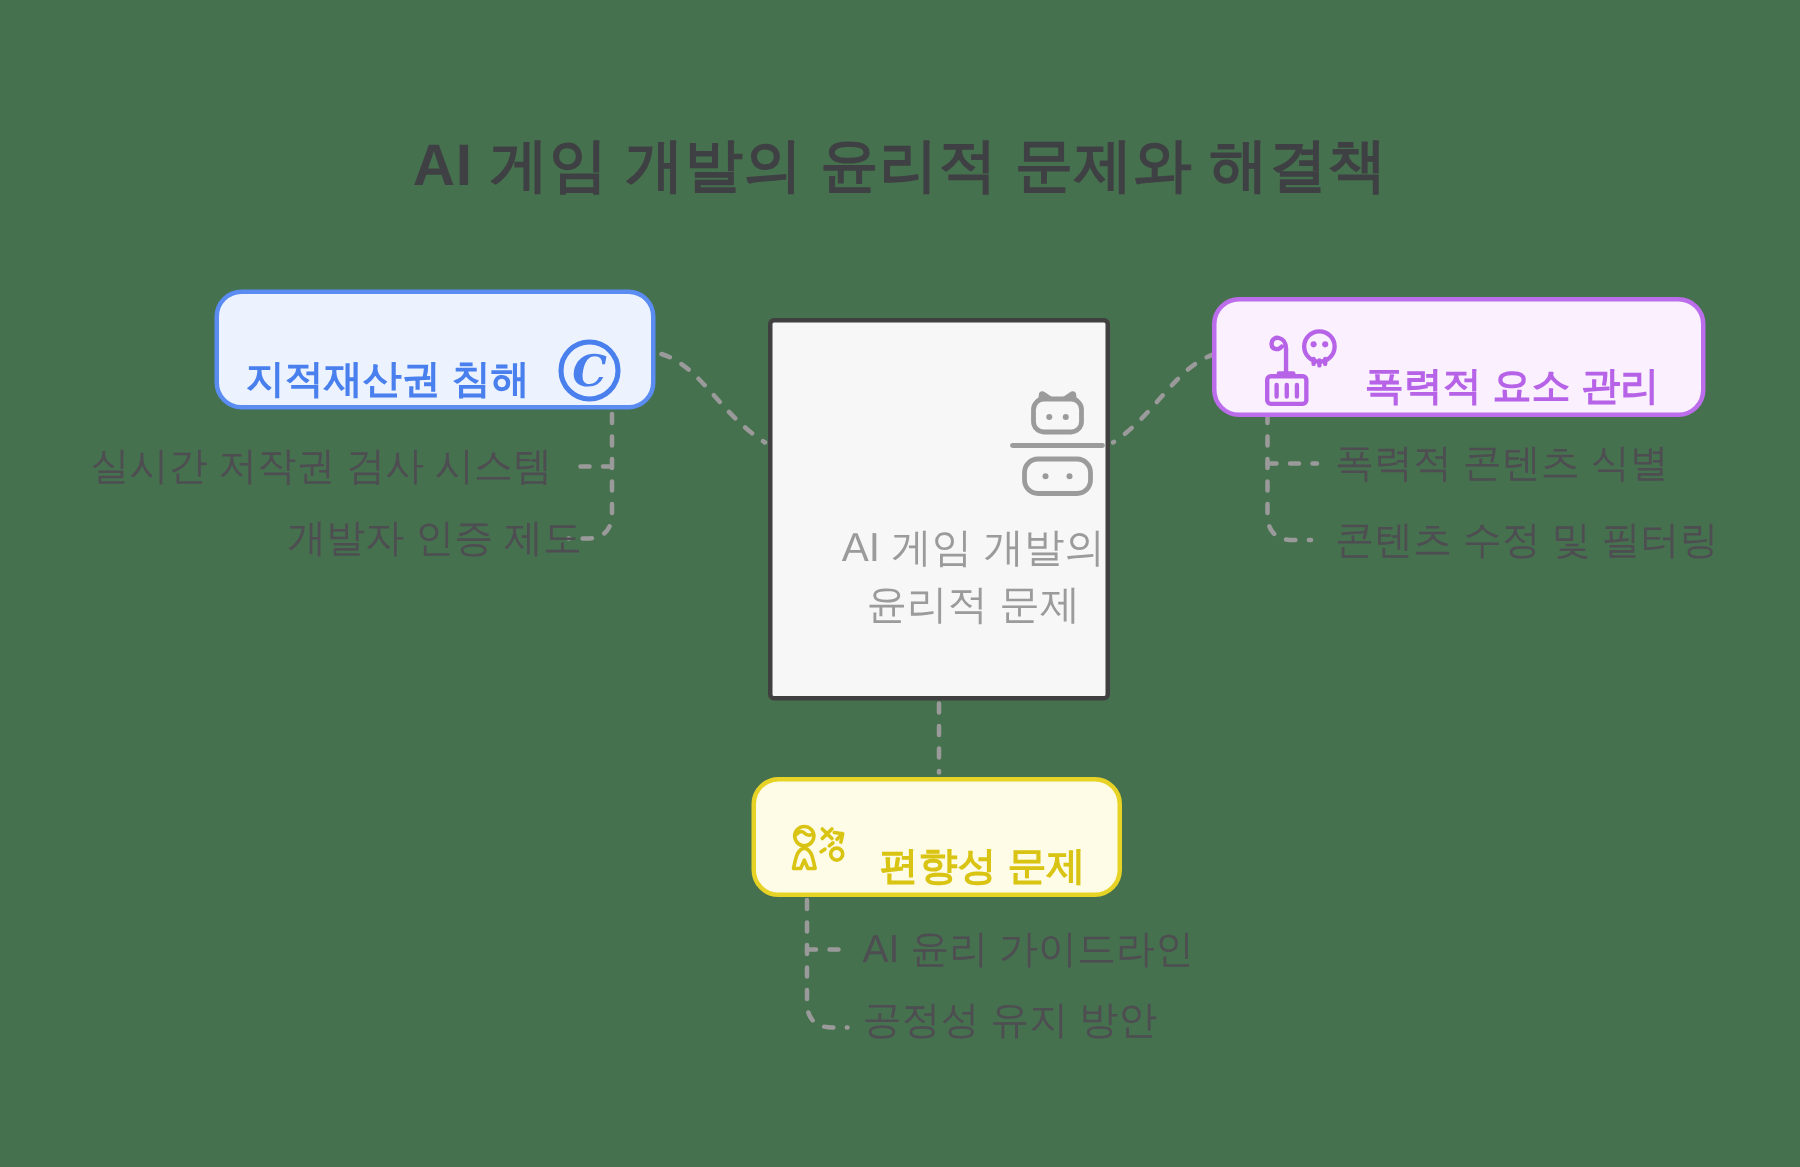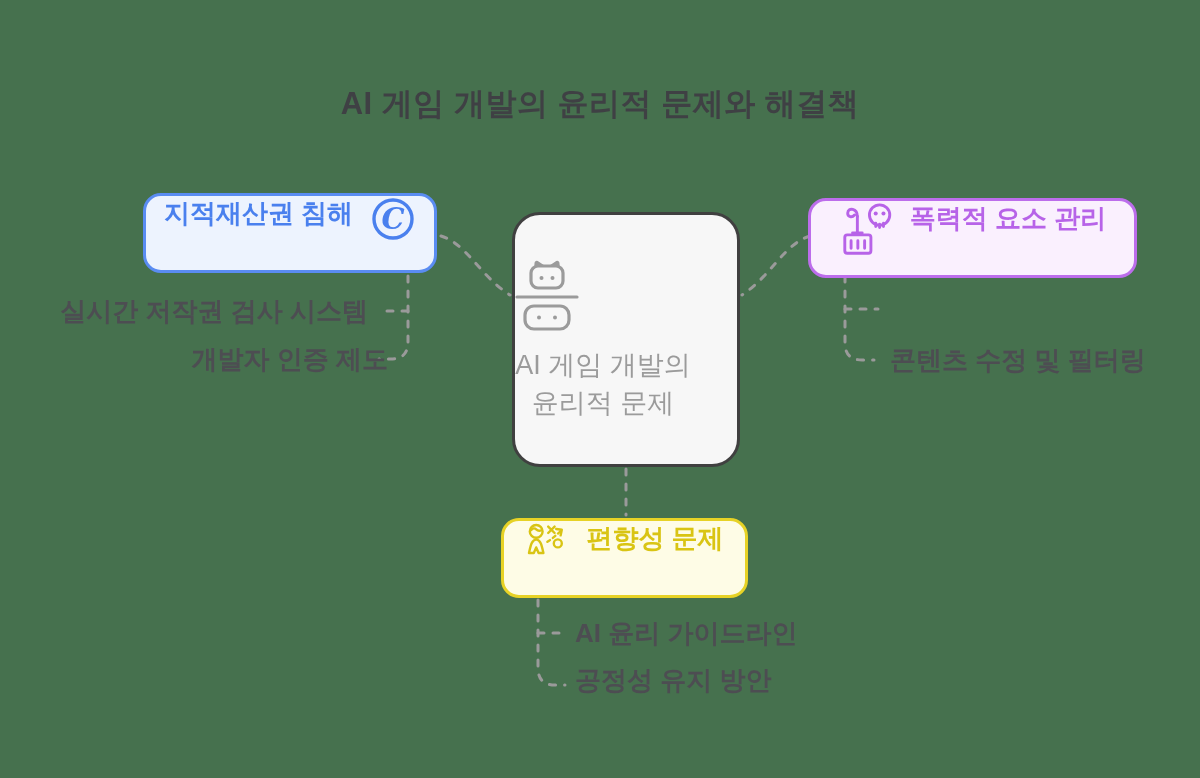--- a/index.html
+++ b/index.html
@@ -7,40 +7,40 @@
     --center-border:#404040; --center-fill:#f7f7f7; --center-text:#9b9b9b;
     --b0-accent:#5a8cf2; --b0-fill:#edf3fe; --b0-text:#4a80ee;
     --b1-accent:#bc6deb; --b1-fill:#faf0fe; --b1-text:#b763e8;
     --b2-accent:#e7d226; --b2-fill:#fefce6; --b2-text:#d9c413;
   }
   *{margin:0;padding:0;box-sizing:border-box;}
   html,body{width:1200px;height:778px;}
   body{font-family:"Liberation Sans","DejaVu Sans",sans-serif;background:var(--bg);overflow:hidden;}
   .canvas{position:relative;width:1200px;height:778px;background:var(--bg);}
   .title{position:absolute;top:83px;left:0;width:1200px;text-align:center;
-         font-size:31px;font-weight:700;color:var(--title-color);letter-spacing:0.5px;}
+         font-size:39px;font-weight:700;color:var(--title-color);letter-spacing:0.5px;}
   svg.connector-layer{position:absolute;left:0;top:0;width:1200px;height:778px;z-index:1;}
   svg.connector-layer path{fill:none;stroke:var(--connector);stroke-width:3;
          stroke-linecap:round;stroke-dasharray:6 9;}
-  .node{position:absolute;z-index:2;display:flex;align-items:flex-start;justify-content:center;}
+  .node{position:absolute;z-index:2;display:flex;align-items:flex-end;justify-content:center;}
   .branch-node{height:80px;border-radius:18px;border-width:3px;border-style:solid;
          font-size:26px;font-weight:600;white-space:nowrap;}
   .node-ip{left:143px;top:193px;width:294px;gap:17px;
          border-color:var(--b0-accent);background:var(--b0-fill);color:var(--b0-text);}
   .node-violence{left:808px;top:198px;width:329px;gap:13px;
          border-color:var(--b1-accent);background:var(--b1-fill);color:var(--b1-text);}
   .node-bias{left:501px;top:518px;width:247px;gap:13px;
          border-color:var(--b2-accent);background:var(--b2-fill);color:var(--b2-text);}
-  .node-center{left:512px;top:212px;width:228px;height:255px;border-radius:28px;
+  .node-center{left:512px;top:212px;width:228px;height:255px;border-radius:4px;
          border:3px solid var(--center-border);background:var(--center-fill);
          flex-direction:column;gap:15px;}
   .center-label{width:176px;text-align:center;font-size:27px;line-height:38px;
          font-weight:500;color:var(--center-text);word-break:break-all;}
   .icon{display:inline-flex;align-items:center;justify-content:center;line-height:0;}
-  .sub-item{position:absolute;z-index:2;font-size:26px;font-weight:700;color:var(--item-color);
+  .sub-item{position:absolute;z-index:2;font-size:26px;font-weight:400;color:var(--item-color);
          white-space:nowrap;transform:translateY(-50%);}
   .item-ip-0{right:832px;top:311px;}
   .item-ip-1{right:812px;top:359px;}
   .item-v-0{left:890px;top:309px;}
   .item-v-1{left:890px;top:360px;}
   .item-b-0{left:575px;top:633px;}
   .item-b-1{left:575px;top:680px;}
 </style>
 </head>
 <body>
@@ -113,17 +113,18 @@
         <path d="M28 26 Q36 21 45 12" stroke-dasharray="4 4.5"></path>
         <path d="M46 11 L39 10 M46 11 L44.5 18"></path>
         <circle cx="41" cy="28" r="5"></circle>
       </svg>
     </span>
     <span>편향성 문제</span>
   </div>
 
   <div class="sub-item item-ip-0">실시간 저작권 검사 시스템</div>
   <div class="sub-item item-ip-1">개발자 인증 제도</div>
+  <div class="sub-item item-v-0">폭력적 콘텐츠 식별</div>
   <div class="sub-item item-b-0">AI 윤리 가이드라인</div>
   <div class="sub-item item-v-1">콘텐츠 수정 및 필터링</div>
   <div class="sub-item item-b-1">공정성 유지 방안</div>
 
 </div>
 
 </body></html>

